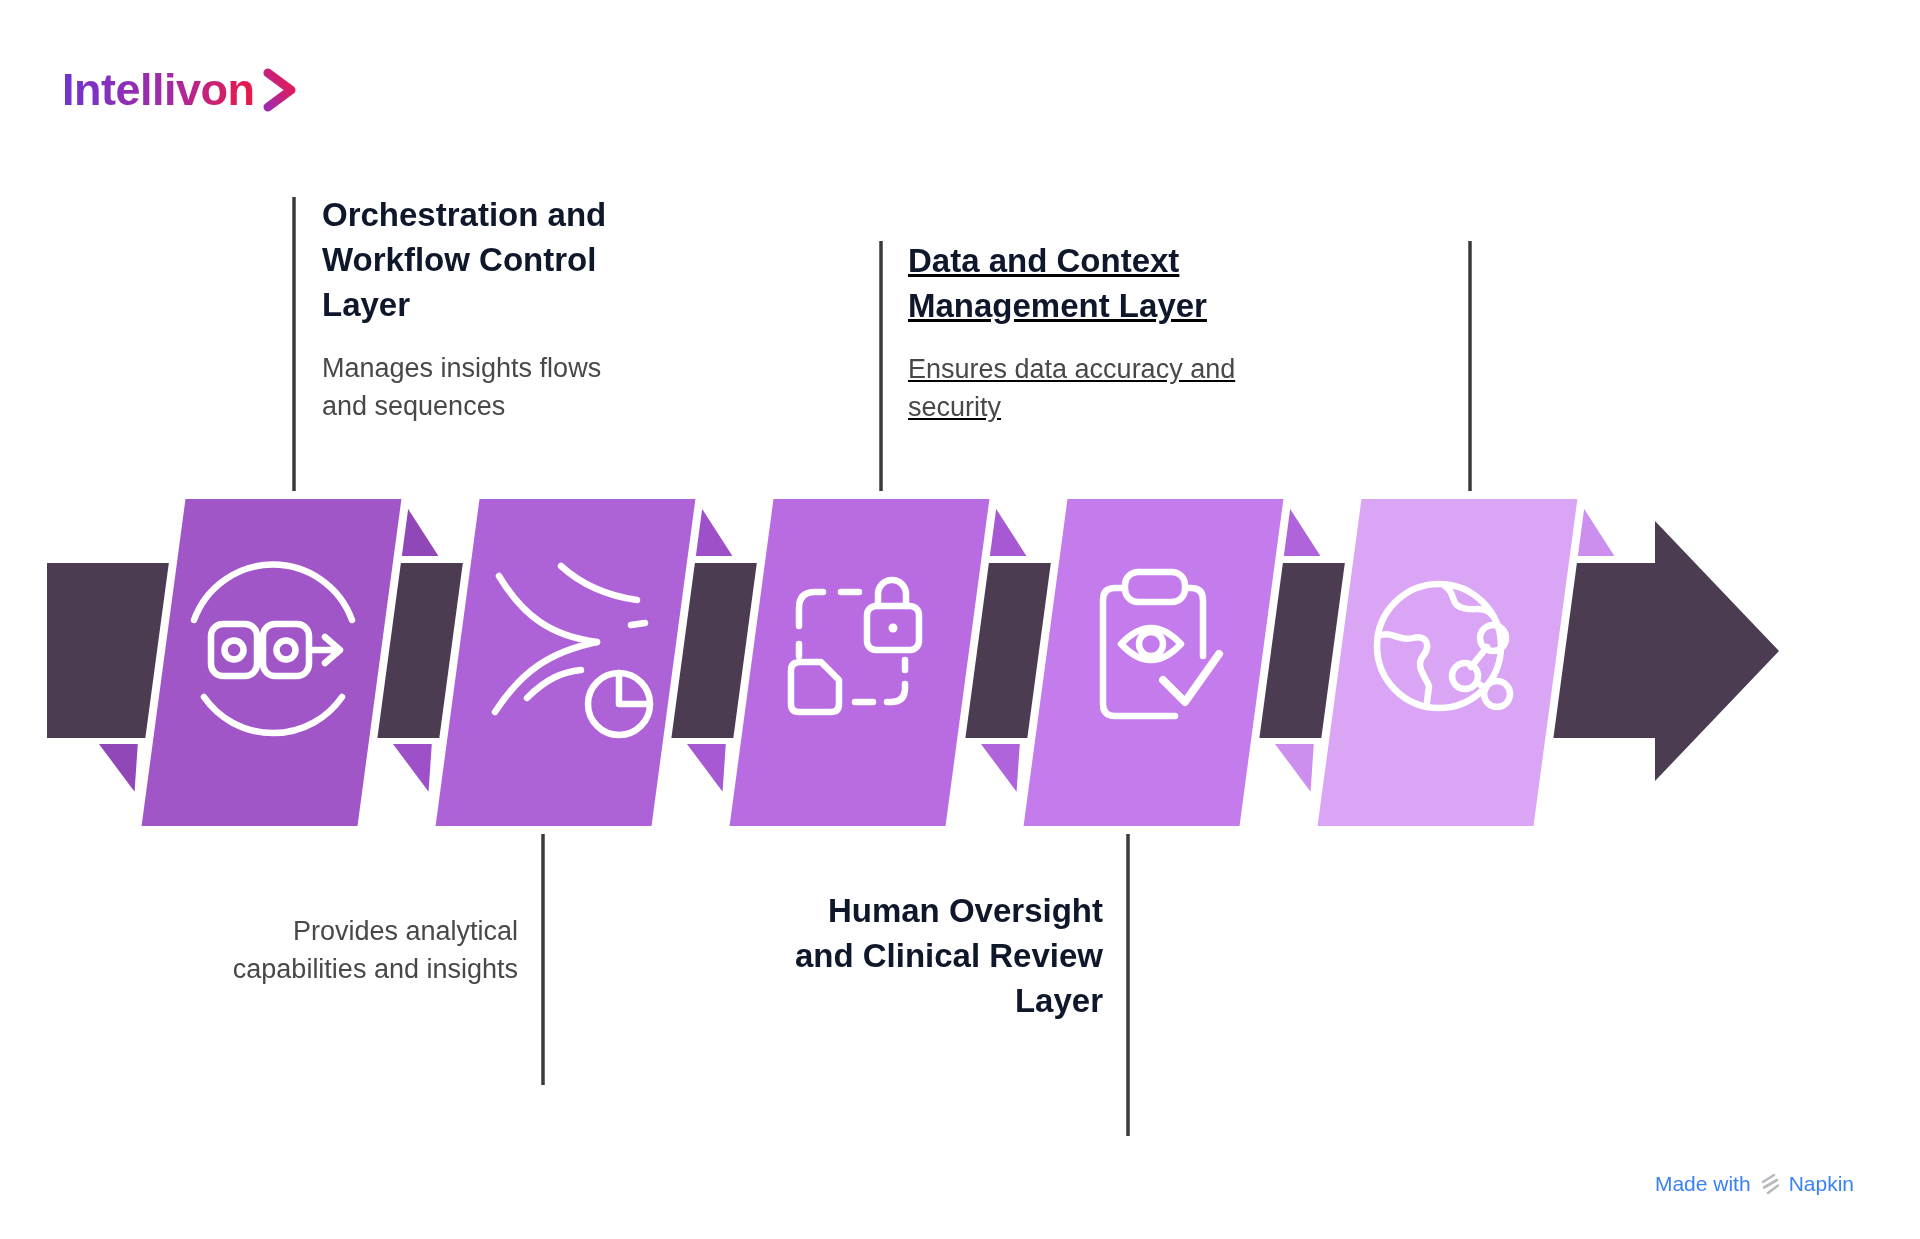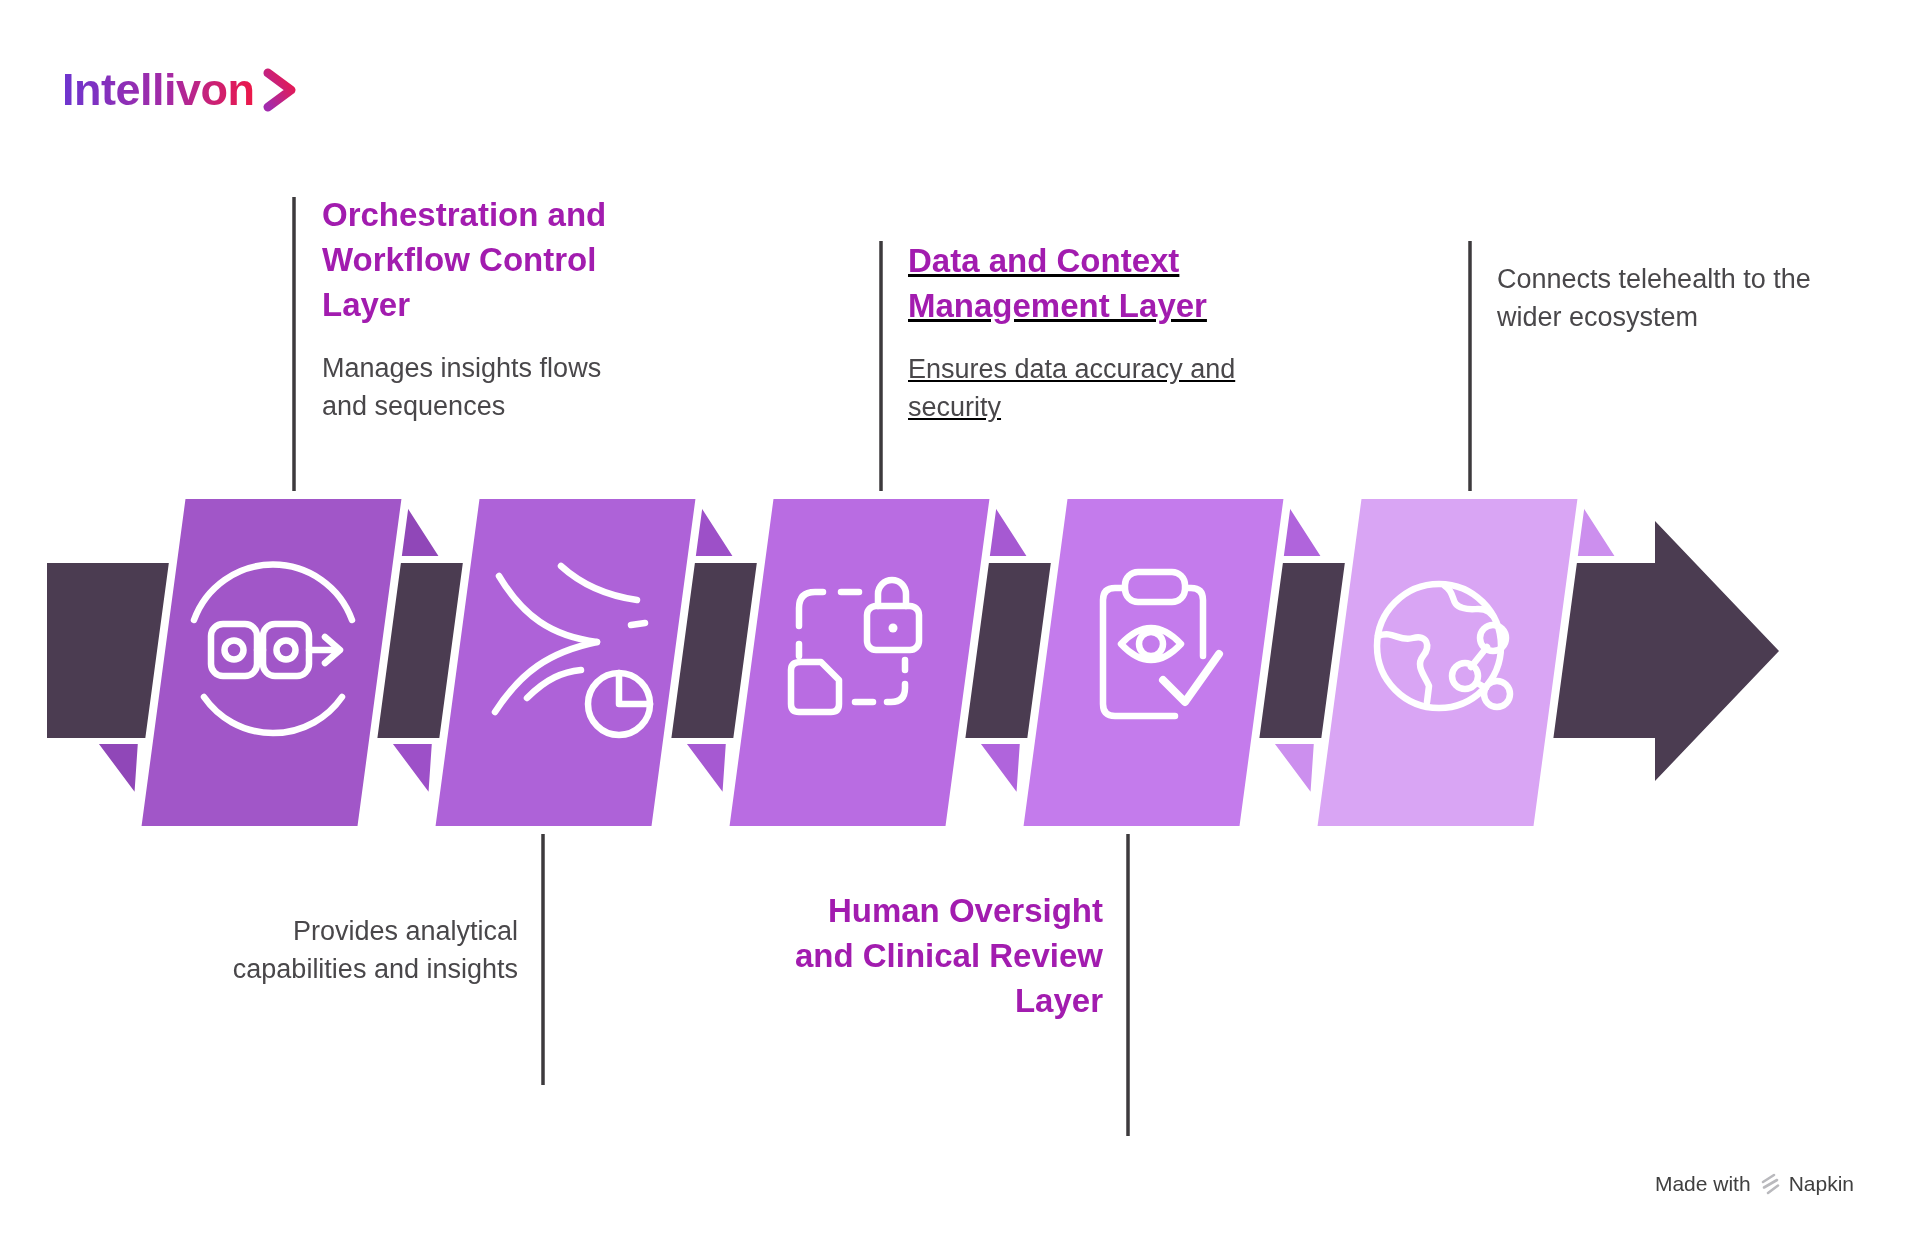--- a/index.html
+++ b/index.html
@@ -4,29 +4,29 @@
 <style>
   html,body{margin:0;padding:0;background:#ffffff;}
   .canvas{position:relative;width:1920px;height:1239px;background:#ffffff;overflow:hidden;
           font-family:"Liberation Sans",sans-serif;}
   .diagram-svg{position:absolute;left:0;top:0;}
   .logo{position:absolute;left:62px;top:64px;display:flex;align-items:center;gap:7px;}
   .logo-text{font-size:45px;font-weight:700;letter-spacing:-0.5px;
     background:linear-gradient(90deg,#6d35cf 0%,#a42aa5 55%,#ee1747 100%);
     -webkit-background-clip:text;background-clip:text;color:transparent;}
   .label{position:absolute;}
-  .stage-title{font-size:33px;font-weight:bold;color:#a21caf;line-height:45px;white-space:pre-line;margin:0;}
+  .stage-title{font-size:33px;font-weight:bold;color:#0f172a;line-height:45px;white-space:pre-line;margin:0;}
   .stage-desc{font-size:27px;font-weight:400;color:#49474a;line-height:38px;white-space:pre-line;margin:22px 0 0 0;}
   .lt1{left:322px;top:192px;}
   .lt2{left:908px;top:238px;text-decoration:underline;}
   .lt3{left:1497px;top:238px;}
   .lb1{right:1402px;top:890px;text-align:right;}
   .lb2{right:817px;top:888px;text-align:right;}
   .footer{position:absolute;right:66px;top:1172px;display:flex;align-items:center;gap:8px;
-          color:#404040;font-size:21px;}
+          color:#3b82f6;font-size:21px;}
   .icon g, .icon path, .icon circle, .icon rect, .icon line, .icon polyline{vector-effect:non-scaling-stroke;}
 </style>
 </head>
 <body>
 
 <div class="canvas">
 
   <div class="logo">
     <span class="logo-text">Intellivon</span>
     <svg width="36" height="48" viewBox="0 0 36 48">
@@ -140,22 +140,20 @@
   </div>
 
   <div class="label lt2">
     <p class="stage-title">Data and Context
 Management Layer</p>
     <p class="stage-desc">Ensures data accuracy and
 security</p>
   </div>
 
   <div class="label lt3">
-    <p class="stage-desc">Connects telehealth to the
-wider ecosystem</p>
   </div>
 
   <div class="label lb1">
     <p class="stage-desc">Provides analytical
 capabilities and insights</p>
   </div>
 
   <div class="label lb2">
     <p class="stage-title">Human Oversight
 and Clinical Review

